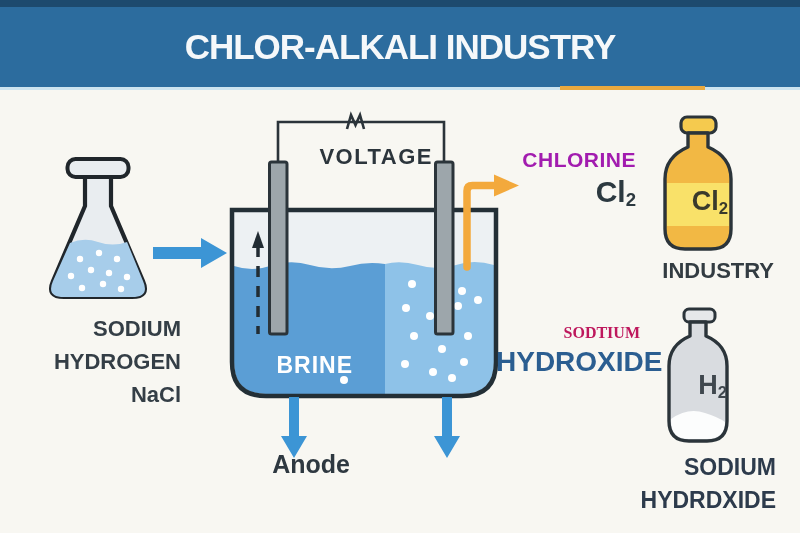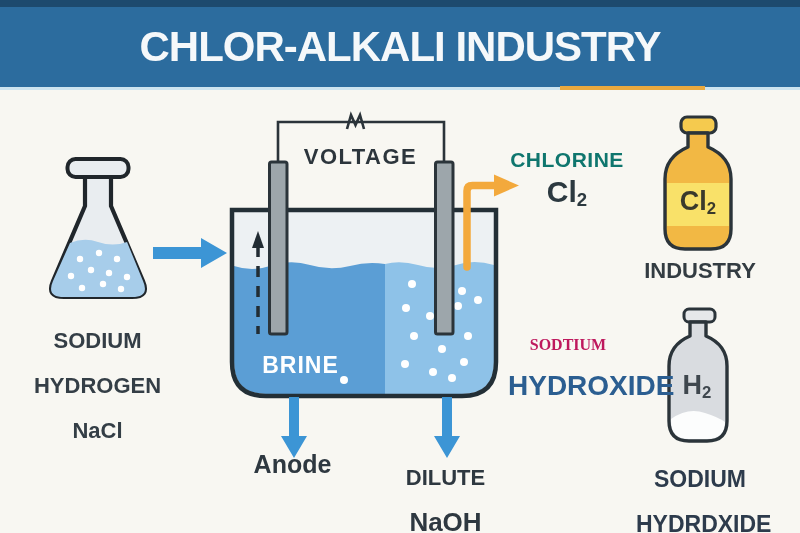--- a/index.html
+++ b/index.html
@@ -17,35 +17,35 @@
     border-bottom:3px solid #cde4f0;
     box-sizing:border-box;
     display:flex;align-items:center;justify-content:center;
   }
   .banner::before{
     content:"";position:absolute;left:0;top:0;width:100%;height:7px;
     background:#1d4a6e;
   }
   .banner h1{
     margin:0;padding-top:6px;
-    font-size:42px;font-weight:800;letter-spacing:-1px;
+    font-size:35px;font-weight:800;letter-spacing:-1px;
     color:#f5f8fa;white-space:nowrap;
   }
   .banner-accent{
     position:absolute;left:560px;top:86px;width:145px;height:4px;
     background:#e9a93f;
   }
-  .label{position:absolute;text-align:center;font-weight:700;color:#2e3840;}
-  .label div{margin:16px;}
+  .label{position:absolute;text-align:right;font-weight:700;color:#2e3840;}
+  .label div{margin:4px;}
   sub{font-size:62%;position:relative;top:0.22em;vertical-align:baseline;font-weight:inherit;}
 
   .feedstock{left:10px;top:310px;width:175px;font-size:22px;line-height:29px;color:#343e46;}
   .voltage{left:288px;top:144px;width:145px;font-size:22px;letter-spacing:1.5px;color:#2c353c;}
   .brine{left:248px;top:352px;width:105px;font-size:23px;letter-spacing:1px;color:#ffffff;}
-  .chlorine-name{left:498px;top:148px;width:138px;font-size:21px;letter-spacing:.5px;color:#0f766e;}
+  .chlorine-name{left:498px;top:148px;width:138px;font-size:21px;letter-spacing:.5px;color:#a21caf;}
   .chlorine-formula{left:498px;top:175px;width:138px;font-size:30px;color:#2c3940;}
   .naoh-mid{left:492px;top:317px;width:152px;}
   .naoh-mid .l1{font-size:16px;color:#be185d;line-height:24px;font-family:Liberation Serif, serif;}
   .naoh-mid .l2{font-size:28px;color:#2b5e91;line-height:26px;}
   .anode{left:235px;top:450px;width:115px;font-size:25px;font-weight:700;}
   .dilute{left:388px;top:449px;width:115px;}
   .dilute .l1{font-size:22px;line-height:26px;}
   .dilute .l2{font-size:26px;font-weight:600;line-height:30px;}
   .hydrogen-caption{left:626px;top:258px;width:148px;font-size:22px;color:#333c42;}
   .bottom-caption{left:620px;top:449px;width:160px;font-size:23px;line-height:29px;color:#2d3b4c;}
@@ -153,24 +153,20 @@
   <div class="label chlorine-name">CHLORINE</div>
   <div class="label chlorine-formula"><span>Cl</span><sub>2</sub></div>
 
   <div class="label naoh-mid">
     <div class="l1">SODTIUM</div>
     <div class="l2">HYDROXIDE</div>
   </div>
 
   <div class="label anode">Anode</div>
 
-  <div class="label dilute">
-    <div class="l1">DILUTE</div>
-    <div class="l2">NaOH</div>
-  </div>
 
   <div class="label hydrogen-caption">INDUSTRY</div>
 
   <div class="label bottom-caption">
     <div>SODIUM</div>
     <div>HYDRDXIDE</div>
   </div>
 
   <div class="label bottle-formula-top"><span>Cl</span><sub>2</sub></div>
 

